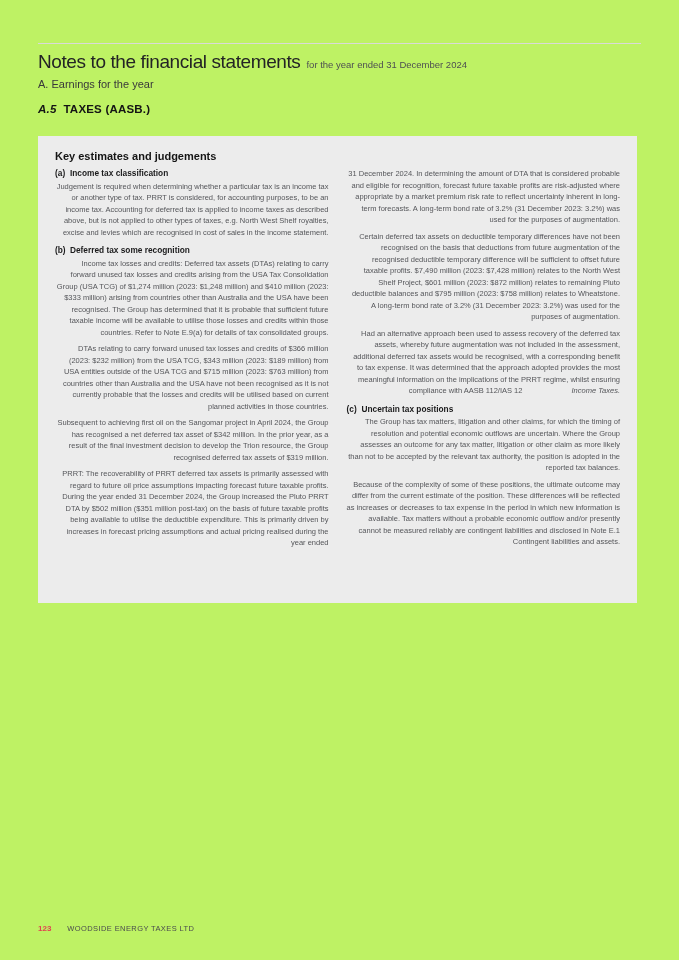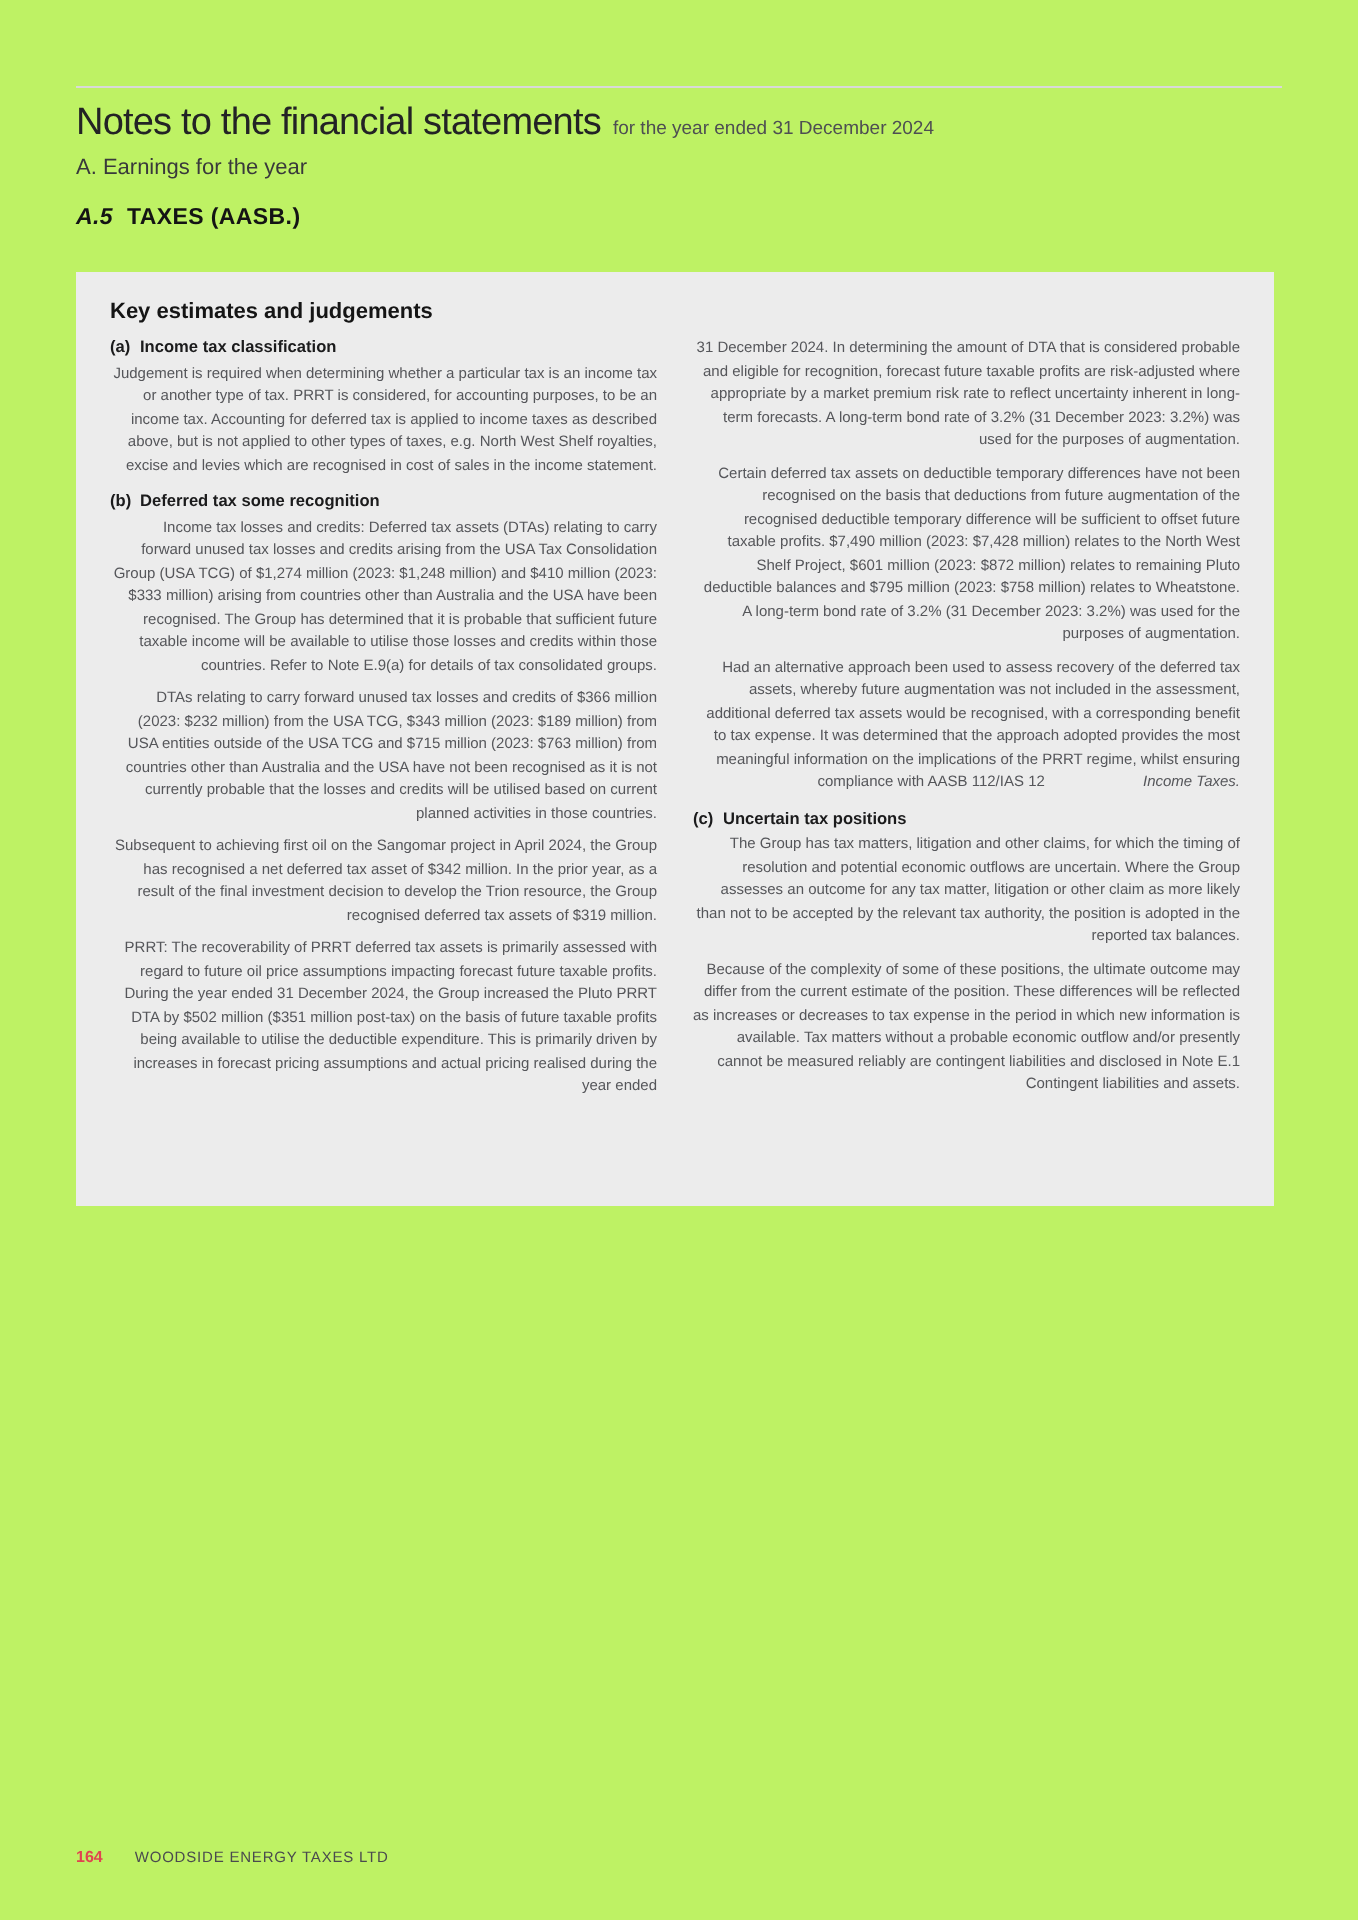--- a/index.html
+++ b/index.html
@@ -149,17 +149,17 @@
           <span>Uncertain tax positions</span>
         </div>
         <p>The Group has tax matters, litigation and other claims, for which the timing of resolution and potential economic outflows are uncertain. Where the Group assesses an outcome for any tax matter, litigation or other claim as more likely than not to be accepted by the relevant tax authority, the position is adopted in the reported tax balances.</p>
         <p>Because of the complexity of some of these positions, the ultimate outcome may differ from the current estimate of the position. These differences will be reflected as increases or decreases to tax expense in the period in which new information is available. Tax matters without a probable economic outflow and/or presently cannot be measured reliably are contingent liabilities and disclosed in Note E.1 Contingent liabilities and assets.</p>
       </div>
 
     </div>
   </div>
 
   <div class="footer">
-    <span class="page-num">164</span>
+    <span class="page-num">123</span>
     <span class="company">WOODSIDE ENERGY TAXES LTD</span>
   </div>
 
 </div>
 
 </body></html>

